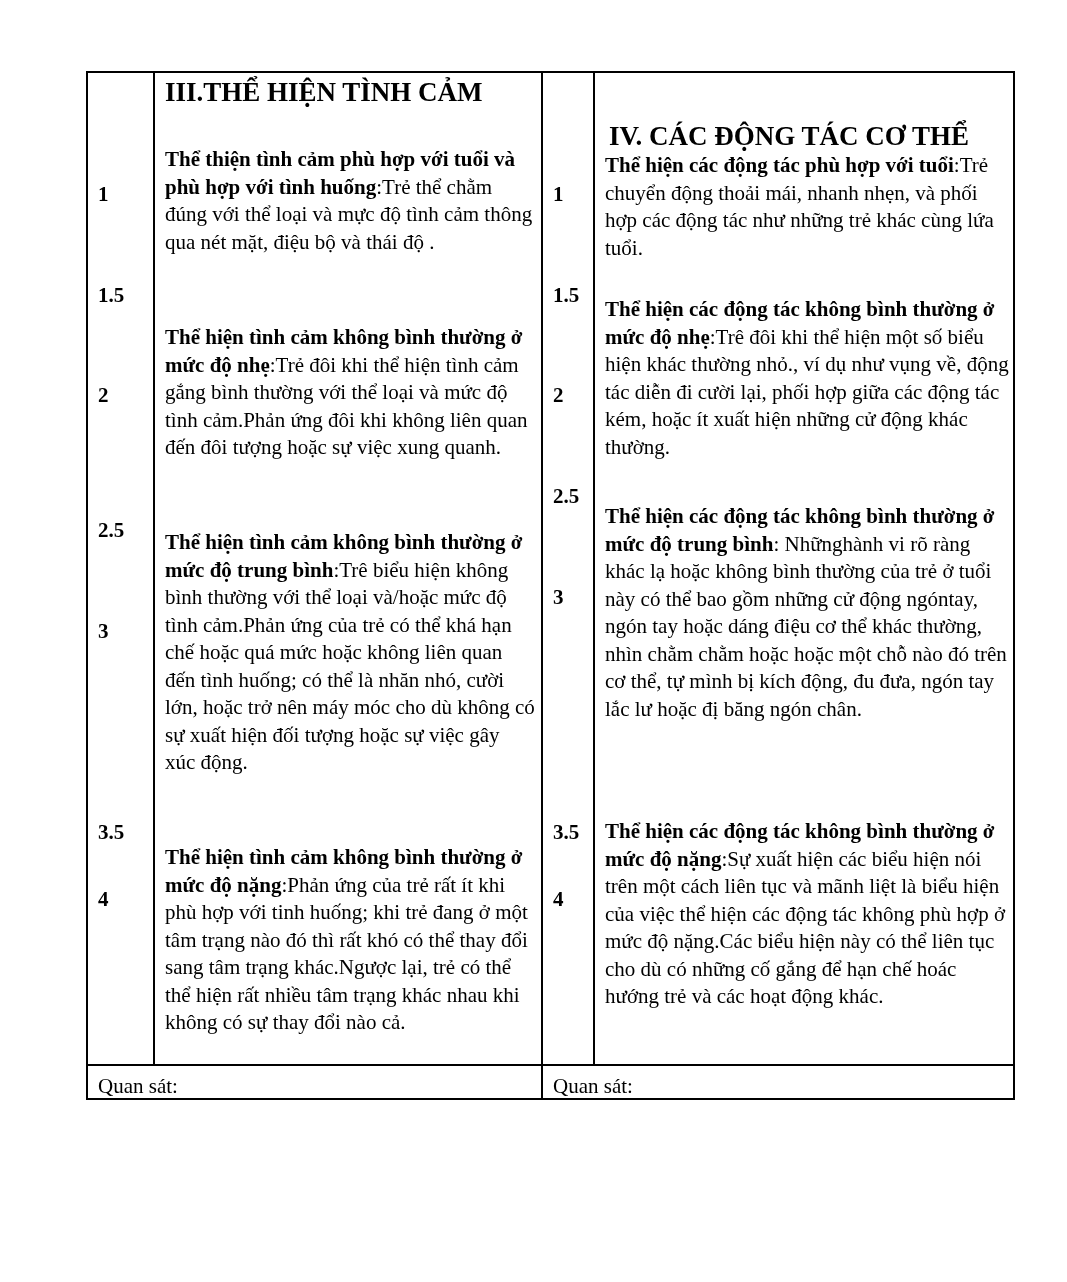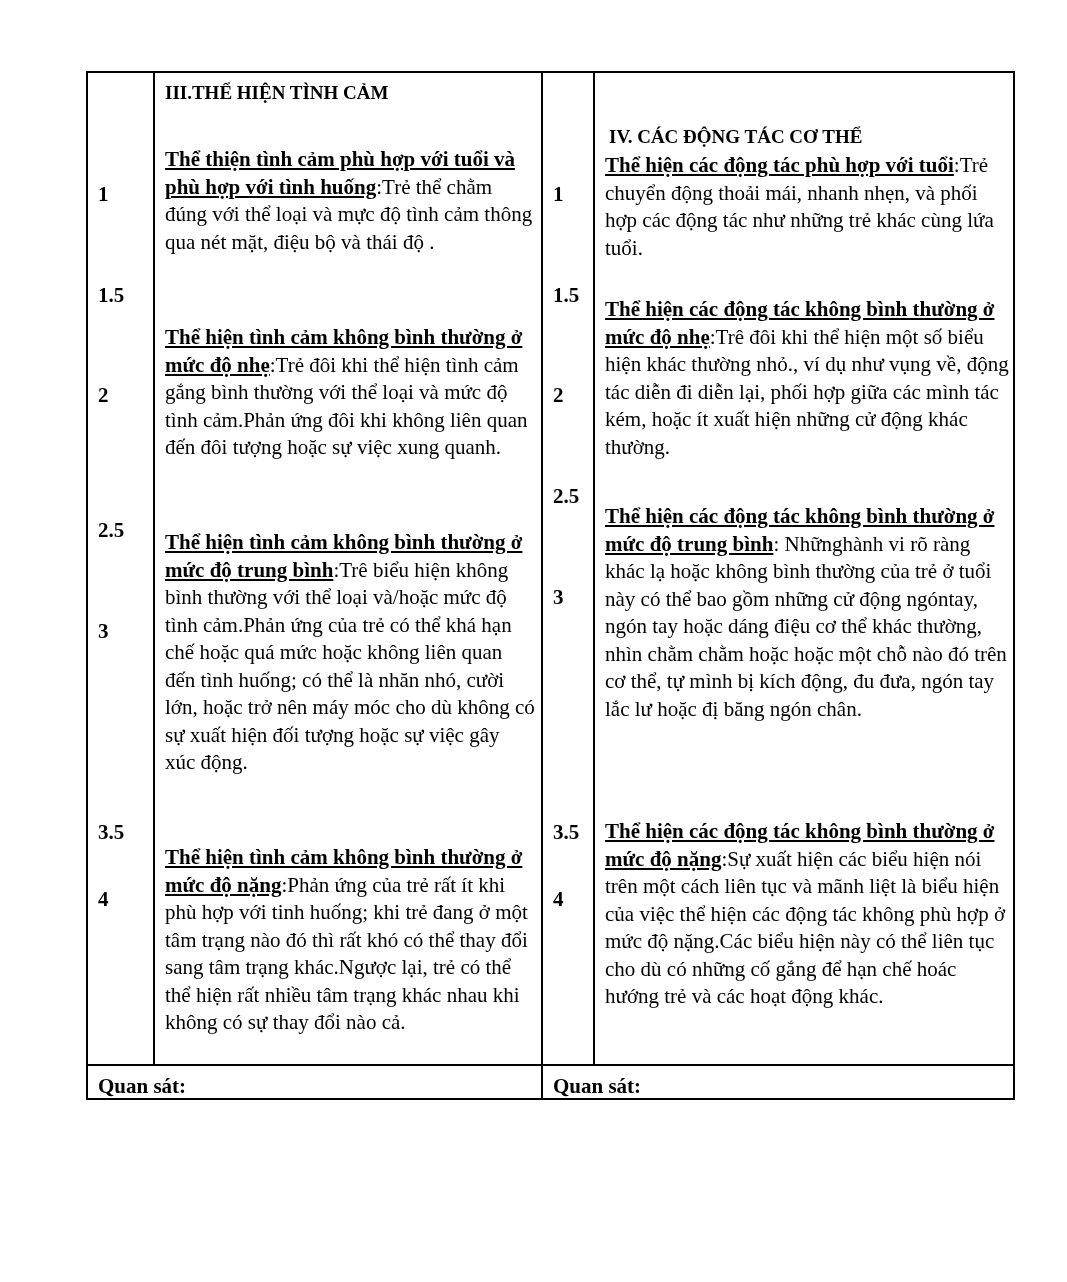--- a/index.html
+++ b/index.html
@@ -2,24 +2,24 @@
 <html><head>
   <meta charset="utf-8">
   <style>
     html, body { margin: 0; padding: 0; background: #ffffff; }
     body { width: 1067px; height: 1282px; position: relative; font-family: "Liberation Serif", serif; color: #000; }
     .tbl { position: absolute; left: 86px; top: 71px; width: 929px; height: 1029px; border: 2px solid #000; box-sizing: border-box; }
     .vline { position: absolute; top: 0; width: 2px; background: #000; }
     .hline { position: absolute; left: 0; right: 0; height: 2px; background: #000; }
     .score { position: absolute; font-weight: bold; font-size: 21px; line-height: 27px; }
     .cell { position: absolute; font-size: 21px; line-height: 27.5px; }
-    .heading { font-weight: bold; font-size: 19px; }
+    .heading { font-weight: bold; font-size: 27px; }
     .para { position: absolute; margin: 0; }
-    .para b { font-weight: bold; text-decoration: underline; }
-    .obs { position: absolute; font-weight: bold; font-size: 21px; line-height: 27px; }
+    .para b { font-weight: bold; }
+    .obs { position: absolute; font-weight: normal; font-size: 21px; line-height: 27px; }
   </style>
 </head>
 <body>
 
 <div class="tbl">
 
   <div class="vline" style="left:65px; height:991px;"></div>
   <div class="vline" style="left:453px; height:1025px;"></div>
   <div class="vline" style="left:505px; height:991px;"></div>
 
@@ -45,20 +45,20 @@
   <div class="score" style="left:465px; top:209px;">1.5</div>
   <div class="score" style="left:465px; top:309px;">2</div>
   <div class="score" style="left:465px; top:410px;">2.5</div>
   <div class="score" style="left:465px; top:511px;">3</div>
   <div class="score" style="left:465px; top:746px;">3.5</div>
   <div class="score" style="left:465px; top:813px;">4</div>
 
   <div class="cell" style="left:517px; top:0; width:404px;">
     <div class="para heading" style="top:6px; left:4px;margin-top:44px;">IV. CÁC ĐỘNG TÁC CƠ THỂ</div>
     <p class="para" style="top:79px; width:404px;"><b>Thể hiện các động tác phù hợp với tuổi</b><span>:Trẻ chuyển động thoải mái, nhanh nhẹn, và phối hợp các động tác như những trẻ khác cùng lứa tuổi.</span></p>
-    <p class="para" style="top:223px; width:404px;"><b>Thể hiện các động tác không bình thường ở mức độ nhẹ</b><span>:Trê đôi khi thể hiện một số biểu hiện khác thường nhỏ., ví dụ như vụng về, động tác diễn đi diễn lại, phối hợp giữa các mình tác kém, hoặc ít xuất hiện những cử động khác thường.</span></p>
+    <p class="para" style="top:223px; width:404px;"><b>Thể hiện các động tác không bình thường ở mức độ nhẹ</b><span>:Trê đôi khi thể hiện một số biểu hiện khác thường nhỏ., ví dụ như vụng về, động tác diễn đi cười lại, phối hợp giữa các động tác kém, hoặc ít xuất hiện những cử động khác thường.</span></p>
     <p class="para" style="top:430px; width:404px;"><b>Thể hiện các động tác không bình thường ở mức độ trung bình</b><span>: Nhữnghành vi rõ ràng khác lạ hoặc không bình thường của trẻ ở tuổi này có thể bao gồm những cử động ngóntay, ngón tay hoặc dáng điệu cơ thể khác thường, nhìn chằm chằm hoặc hoặc một chỗ nào đó trên cơ thể, tự mình bị kích động, đu đưa, ngón tay lắc lư hoặc đị băng ngón chân.</span></p>
     <p class="para" style="top:745px; width:404px;"><b>Thể hiện các động tác không bình thường ở mức độ nặng</b><span>:Sự xuất hiện các biểu hiện nói trên một cách liên tục và mãnh liệt là biểu hiện của việc thể hiện các động tác không phù hợp ở mức độ nặng.Các biểu hiện này có thể liên tục cho dù có những cố gắng để hạn chế hoác hướng trẻ và các hoạt động khác.</span></p>
   </div>
 
   <div class="obs" style="left:10px; top:1000px;">Quan sát:</div>
   <div class="obs" style="left:465px; top:1000px;">Quan sát:</div>
 </div>
 
 </body></html>

